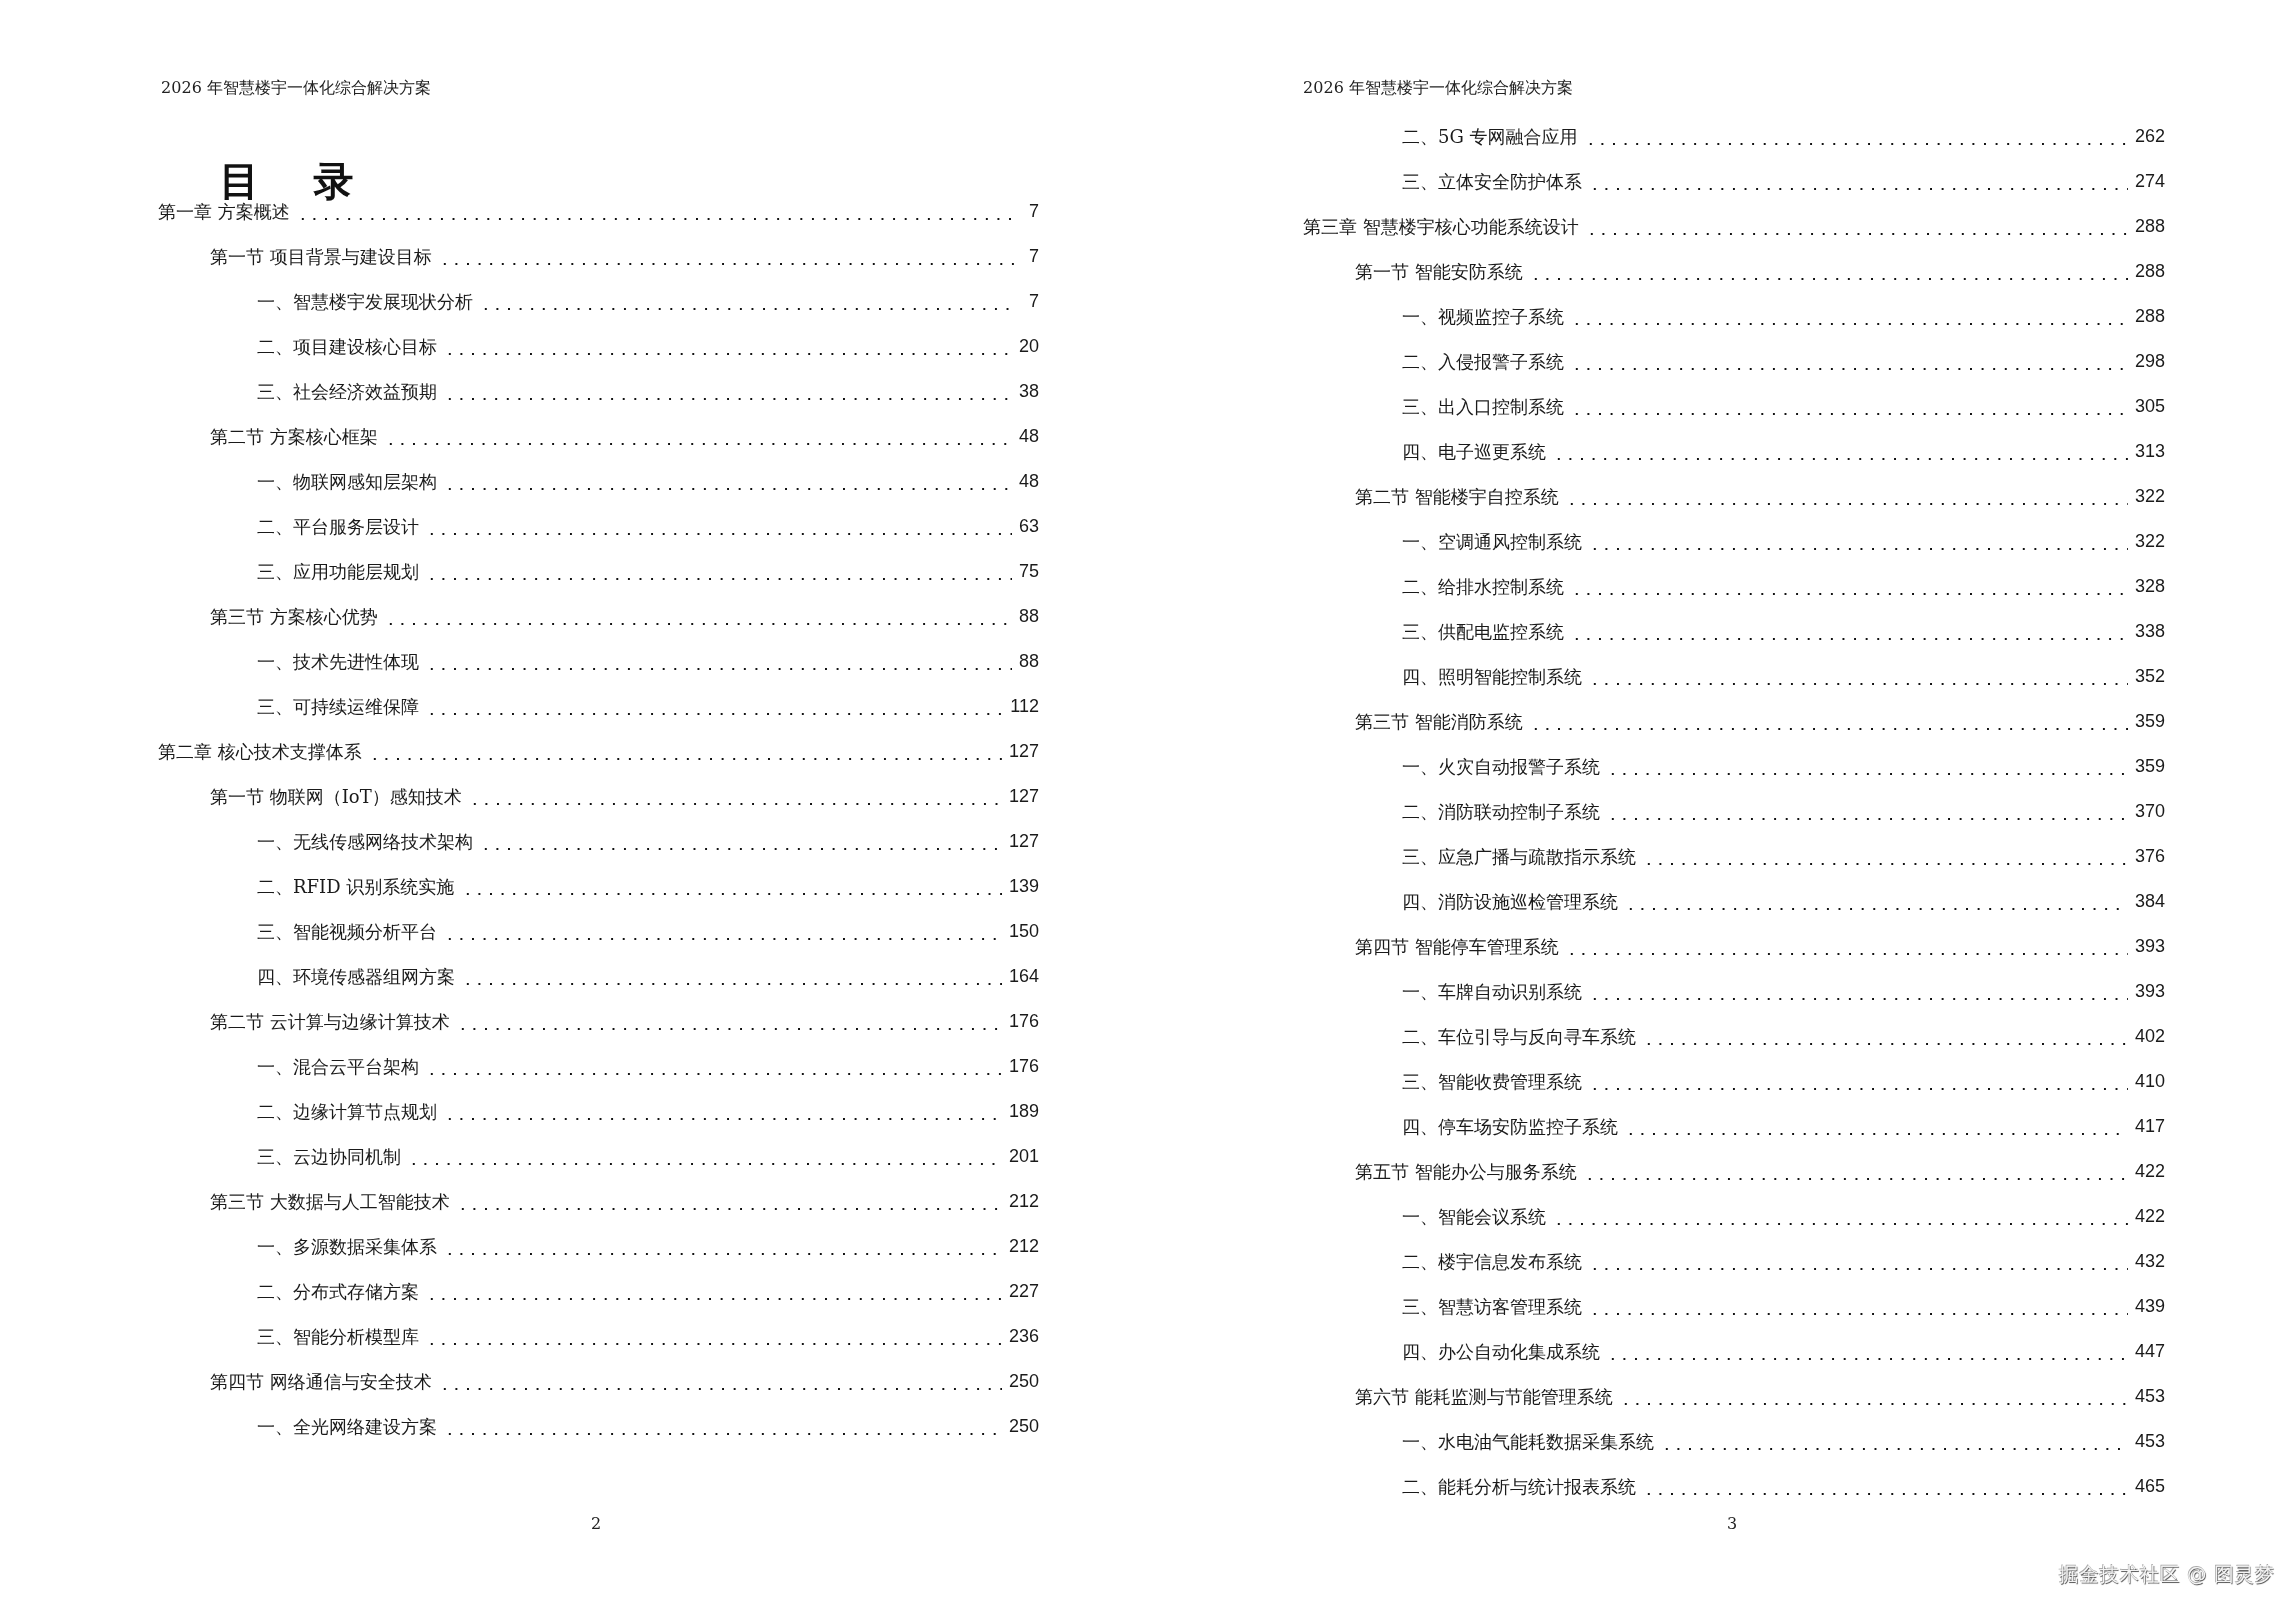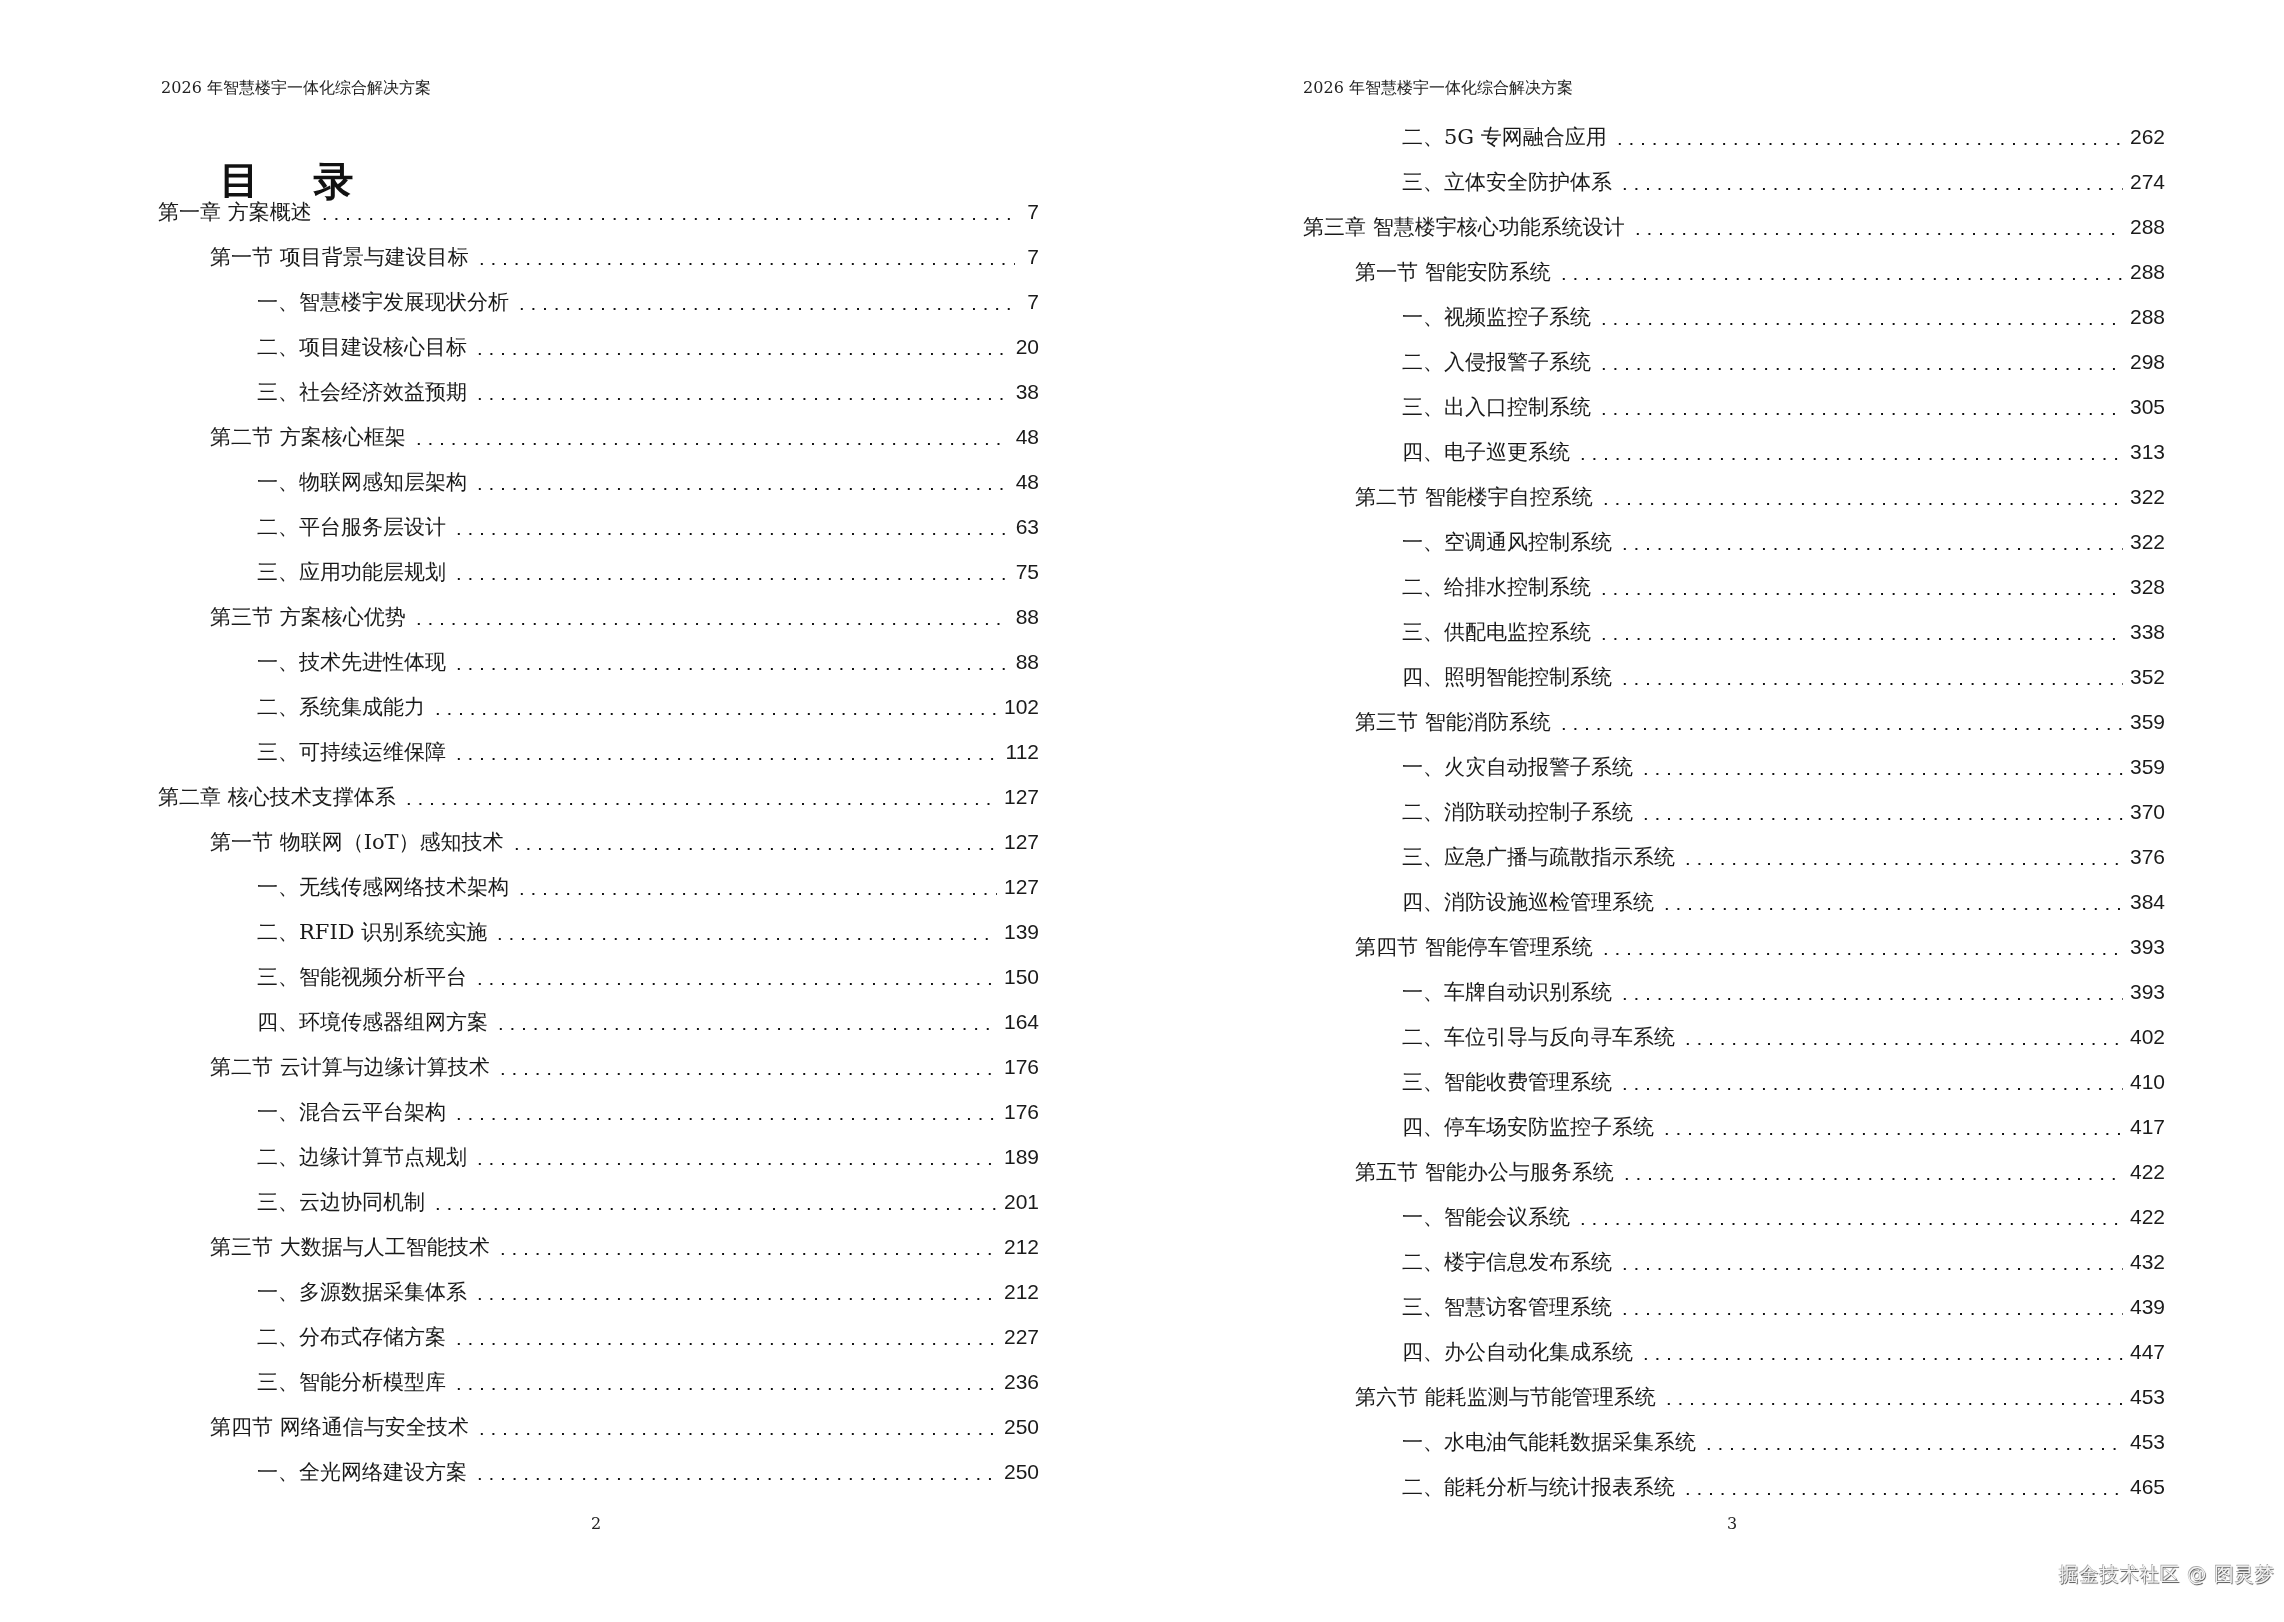--- a/index.html
+++ b/index.html
@@ -8,21 +8,21 @@
   .page { position:absolute; top:0; height:1462px; }
   .page.left { left:0; width:1142px; }
   .page.right { left:1142px; width:1142px; }
   .running-header { position:absolute; top:78px; width:100%; text-align:center; font-size:16px; color:#222; }
   .page.left .running-header { left:-275px; width:1142px; }
   .page.right .running-header { left:-275px; width:1142px; }
   .toc-title { position:absolute; top:121px; left:0; width:593px; text-align:center; font-size:40px; font-weight:bold; letter-spacing:20px; color:#111;margin-top:33px; }
   .toc { position:absolute; }
   .page.left .toc { top:189px; left:158px; width:881px; }
   .page.right .toc { top:114px; left:161px; width:862px; }
-  .row { position:relative; height:45px; display:flex; align-items:center; font-size:21px; white-space:nowrap; }
+  .row { position:relative; height:45px; display:flex; align-items:center; font-size:18px; white-space:nowrap; }
   .row .label { padding-right:4.3px; background:#fff; position:relative; z-index:1; }
   .row .leader { flex:1; height:21px; margin:0 2.9px; position:relative; top:7.2px;
                  background-image:radial-gradient(circle, #111 1.2px, transparent 1.4px);
                  background-size:11.6px 5.8px; background-repeat:repeat-x; background-position:left center; }
   .row .pg { padding-left:4.3px; text-align:right; min-width:17.3px; font-family:Liberation Sans, sans-serif; }
   .lvl-1 { padding-left:0; }
   .lvl-2 { padding-left:52px; }
   .lvl-3 { padding-left:99px; }
   .page-number { position:absolute; top:1514px; font-size:16px; color:#222; }
   .page.left .page-number { left:591px; }
@@ -86,25 +86,20 @@
         <span class="label">第三节  方案核心优势</span>
         <span class="leader"></span>
         <span class="pg">88</span>
       </div>
       <div class="row lvl-3">
         <span class="label">一、技术先进性体现</span>
         <span class="leader"></span>
         <span class="pg">88</span>
       </div>
       <div class="row lvl-3">
-        <span class="label">二、系统集成能力</span>
-        <span class="leader"></span>
-        <span class="pg">102</span>
-      </div>
-      <div class="row lvl-3">
         <span class="label">三、可持续运维保障</span>
         <span class="leader"></span>
         <span class="pg">112</span>
       </div>
       <div class="row lvl-1">
         <span class="label">第二章  核心技术支撑体系</span>
         <span class="leader"></span>
         <span class="pg">127</span>
       </div>
       <div class="row lvl-2">

